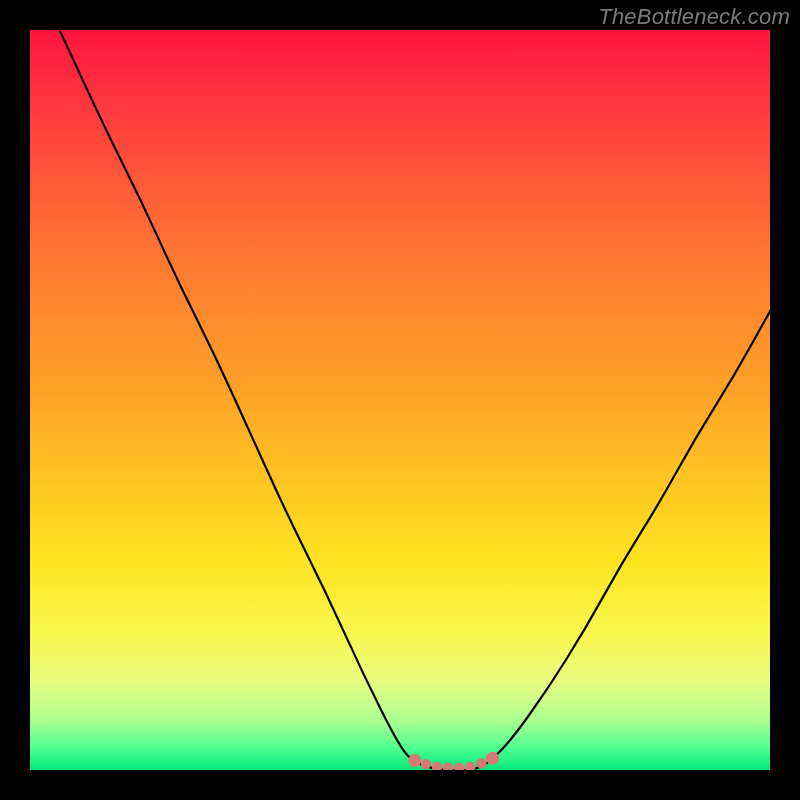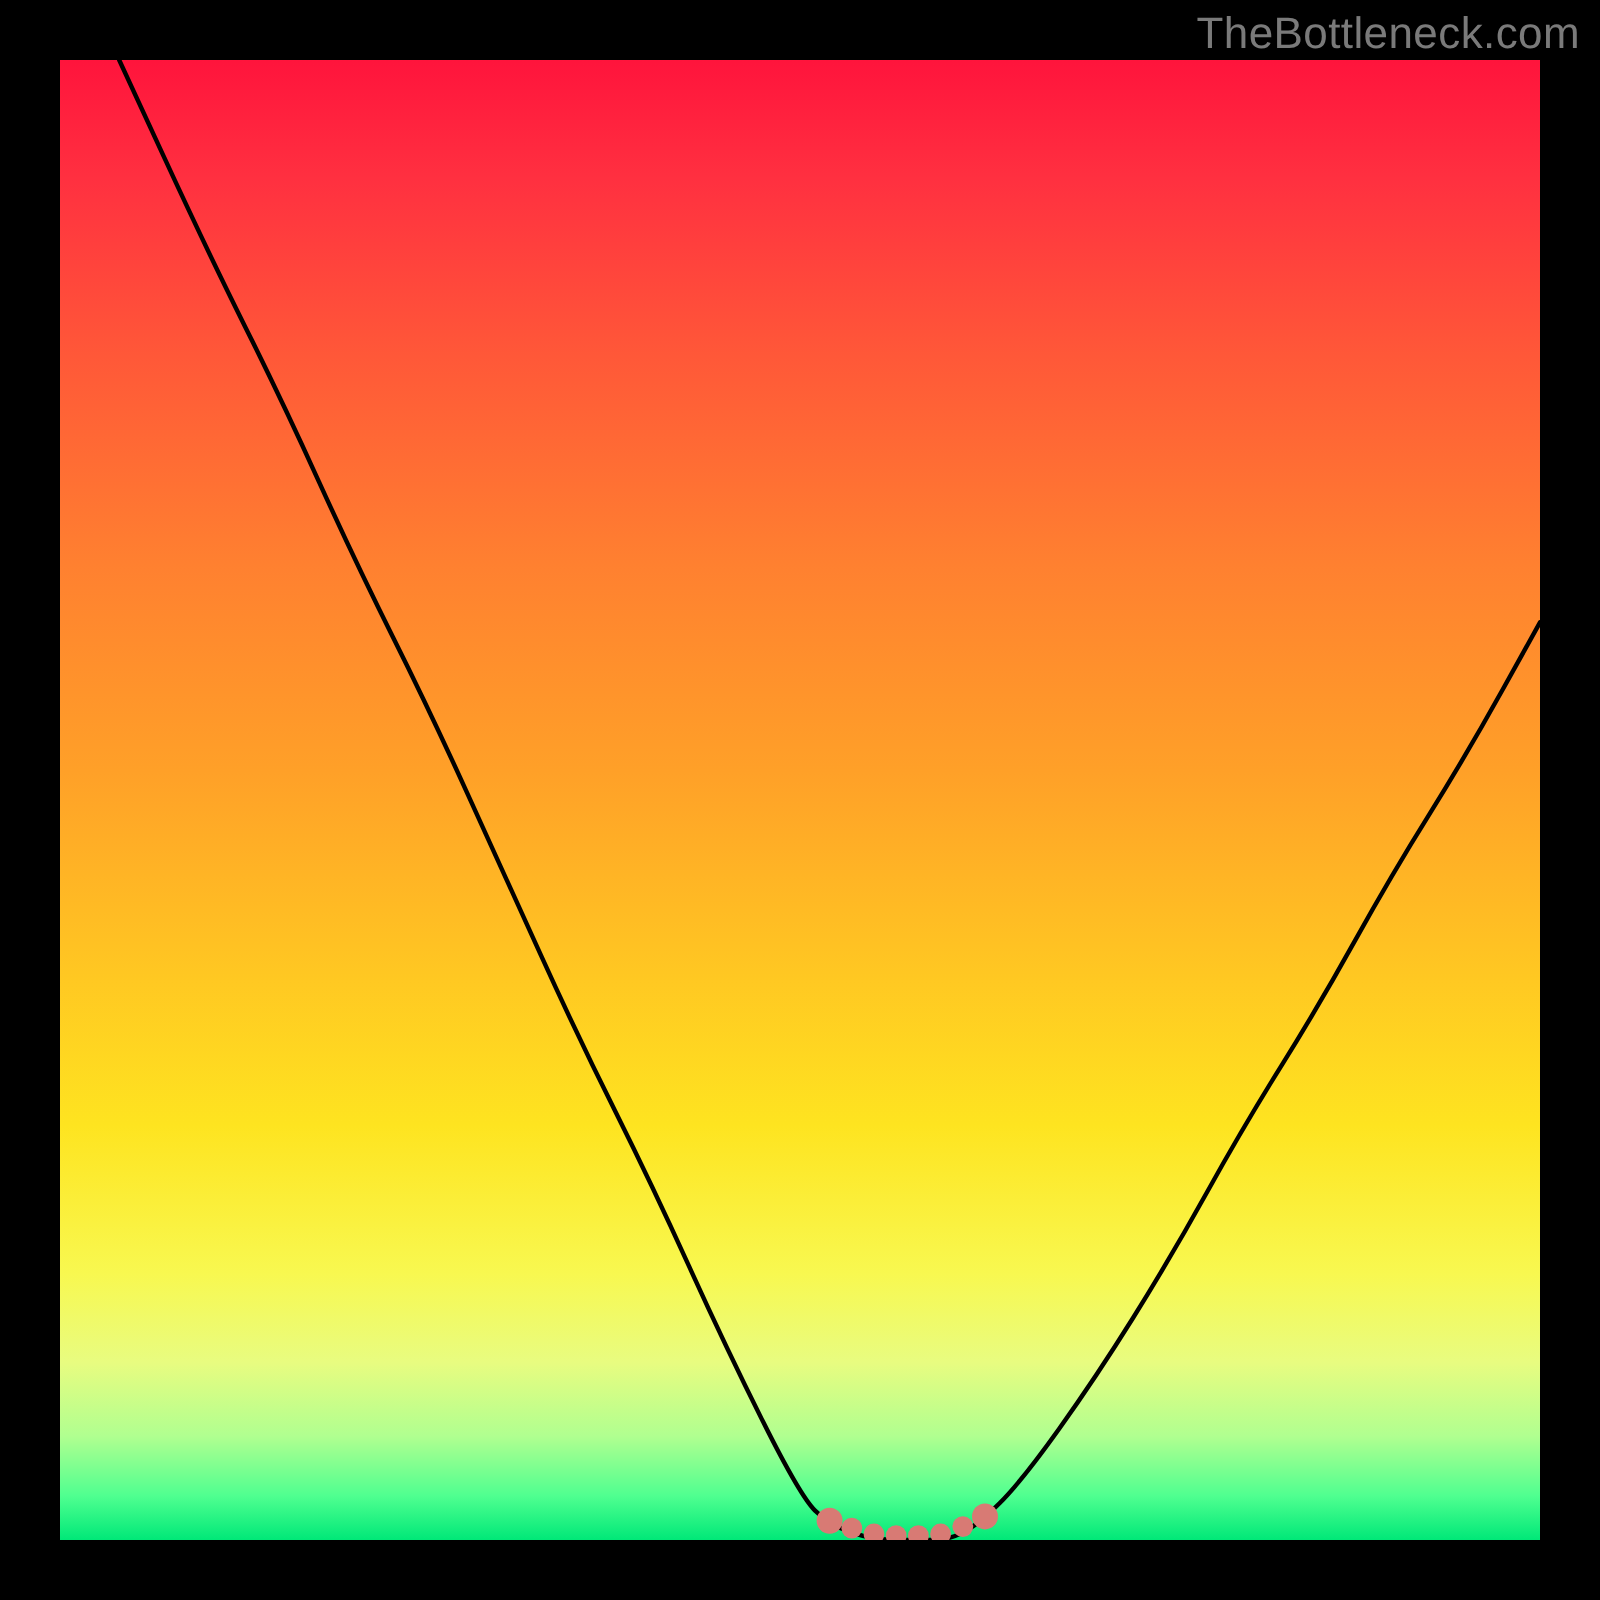--- a/index.html
+++ b/index.html
@@ -11,20 +11,21 @@
     overflow: hidden;
     font-family: Arial, Helvetica, sans-serif;
   }
   .frame {
     position: absolute;
     left: 0;
     top: 0;
     width: 800px;
     height: 800px;
     background: #000;
+    font-style: italic;
   }
   .plot-bg {
     position: absolute;
     left: 30px;
     top: 30px;
     width: 740px;
     height: 740px;
     background: linear-gradient(to bottom,
       #ff143c 0%,
       #ff3040 8%,

